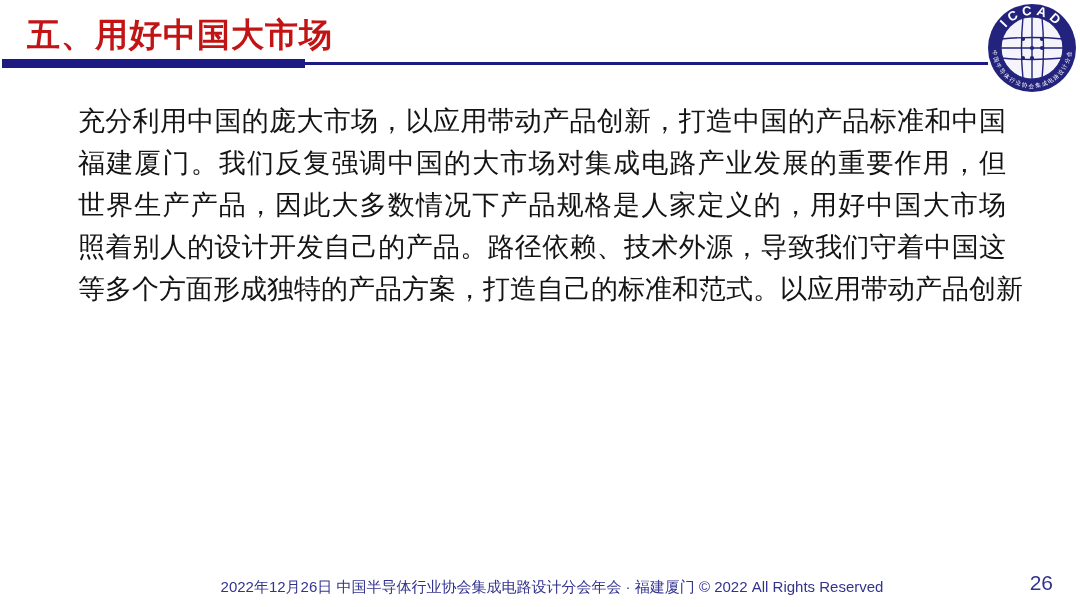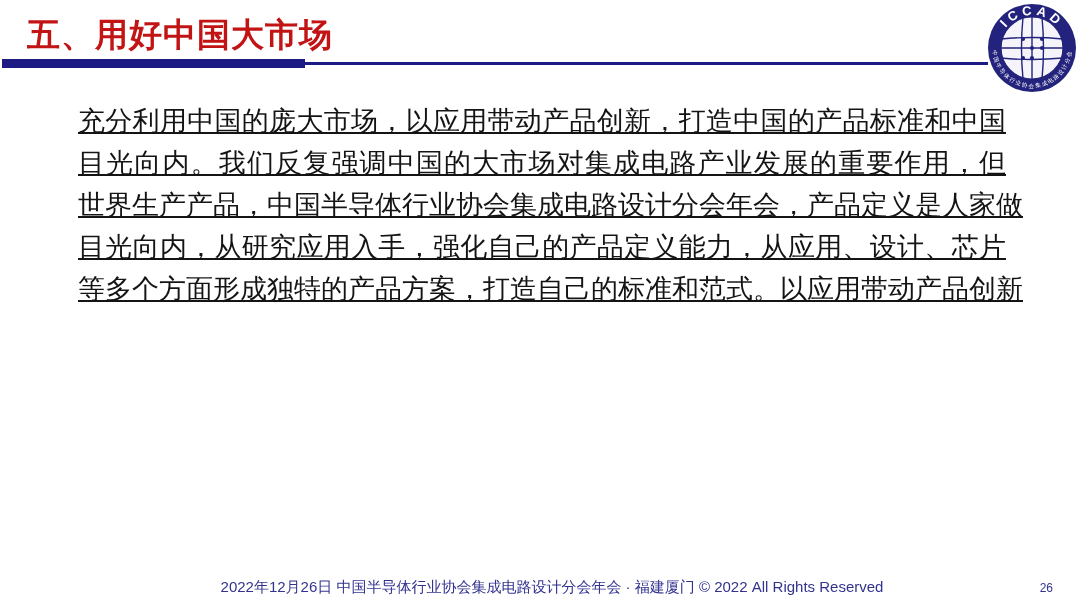--- a/index.html
+++ b/index.html
@@ -51,21 +51,20 @@
   }
   .body-paragraph {
     position: absolute;
     left: 78px;
     top: 100px;
     width: 928px;
     font-size: 27px;
     line-height: 42px;
     color: #141414;
     font-weight: 500;
-    text-decoration: underline;
   }
   .body-line {
     text-align: justify;
     text-align-last: justify;
     text-justify: inter-character;
     height: 42px;
     white-space: nowrap;
   }
   .body-line.last {
     text-align-last: left;
@@ -77,21 +76,21 @@
     bottom: 10px;
     text-align: center;
     font-size: 15px;
     color: #33338f;
     padding-left: 24px;
   }
   .page-number {
     position: absolute;
     right: 27px;
     bottom: 12px;
-    font-size: 12px;
+    font-size: 21px;
     color: #33338f;
   }
   .logo-acronym-text {
     font-family: "Liberation Sans", sans-serif;
     font-size: 13px;
     font-weight: bold;
     fill: #ffffff;
     letter-spacing: 4px;
   }
   .logo-ring-text-cn {
@@ -141,23 +140,23 @@
     <text class="logo-acronym-text">
       <textPath href="#arcTop" startOffset="50%" text-anchor="middle">ICCAD</textPath>
     </text>
     <text class="logo-ring-text-cn">
       <textPath href="#arcBottom" startOffset="50%" text-anchor="middle">中国半导体行业协会集成电路设计分会</textPath>
     </text>
   </svg>
 
   <div class="body-paragraph">
     <div class="body-line">充分利用中国的庞大市场，以应用带动产品创新，打造中国的产品标准和中国</div>
-    <div class="body-line">目光向内。我们反复强调中国的大市场对集成电路产业发展的重要作用，但</div>
-    <div class="body-line">世界生产产品，中国半导体行业协会集成电路设计分会年会，产品定义是人家做</div>
-    <div class="body-line">目光向内，从研究应用入手，强化自己的产品定义能力，从应用、设计、芯片</div>
+    <div class="body-line">福建厦门。我们反复强调中国的大市场对集成电路产业发展的重要作用，但</div>
+    <div class="body-line">世界生产产品，因此大多数情况下产品规格是人家定义的，用好中国大市场</div>
+    <div class="body-line">照着别人的设计开发自己的产品。路径依赖、技术外源，导致我们守着中国这</div>
     <div class="body-line">等多个方面形成独特的产品方案，打造自己的标准和范式。以应用带动产品创新</div>
   </div>
 
   <div class="footer-credit">2022年12月26日 中国半导体行业协会集成电路设计分会年会 · 福建厦门 © 2022 All Rights Reserved</div>
 
   <div class="page-number">26</div>
 
 </div>
 
 </body></html>

